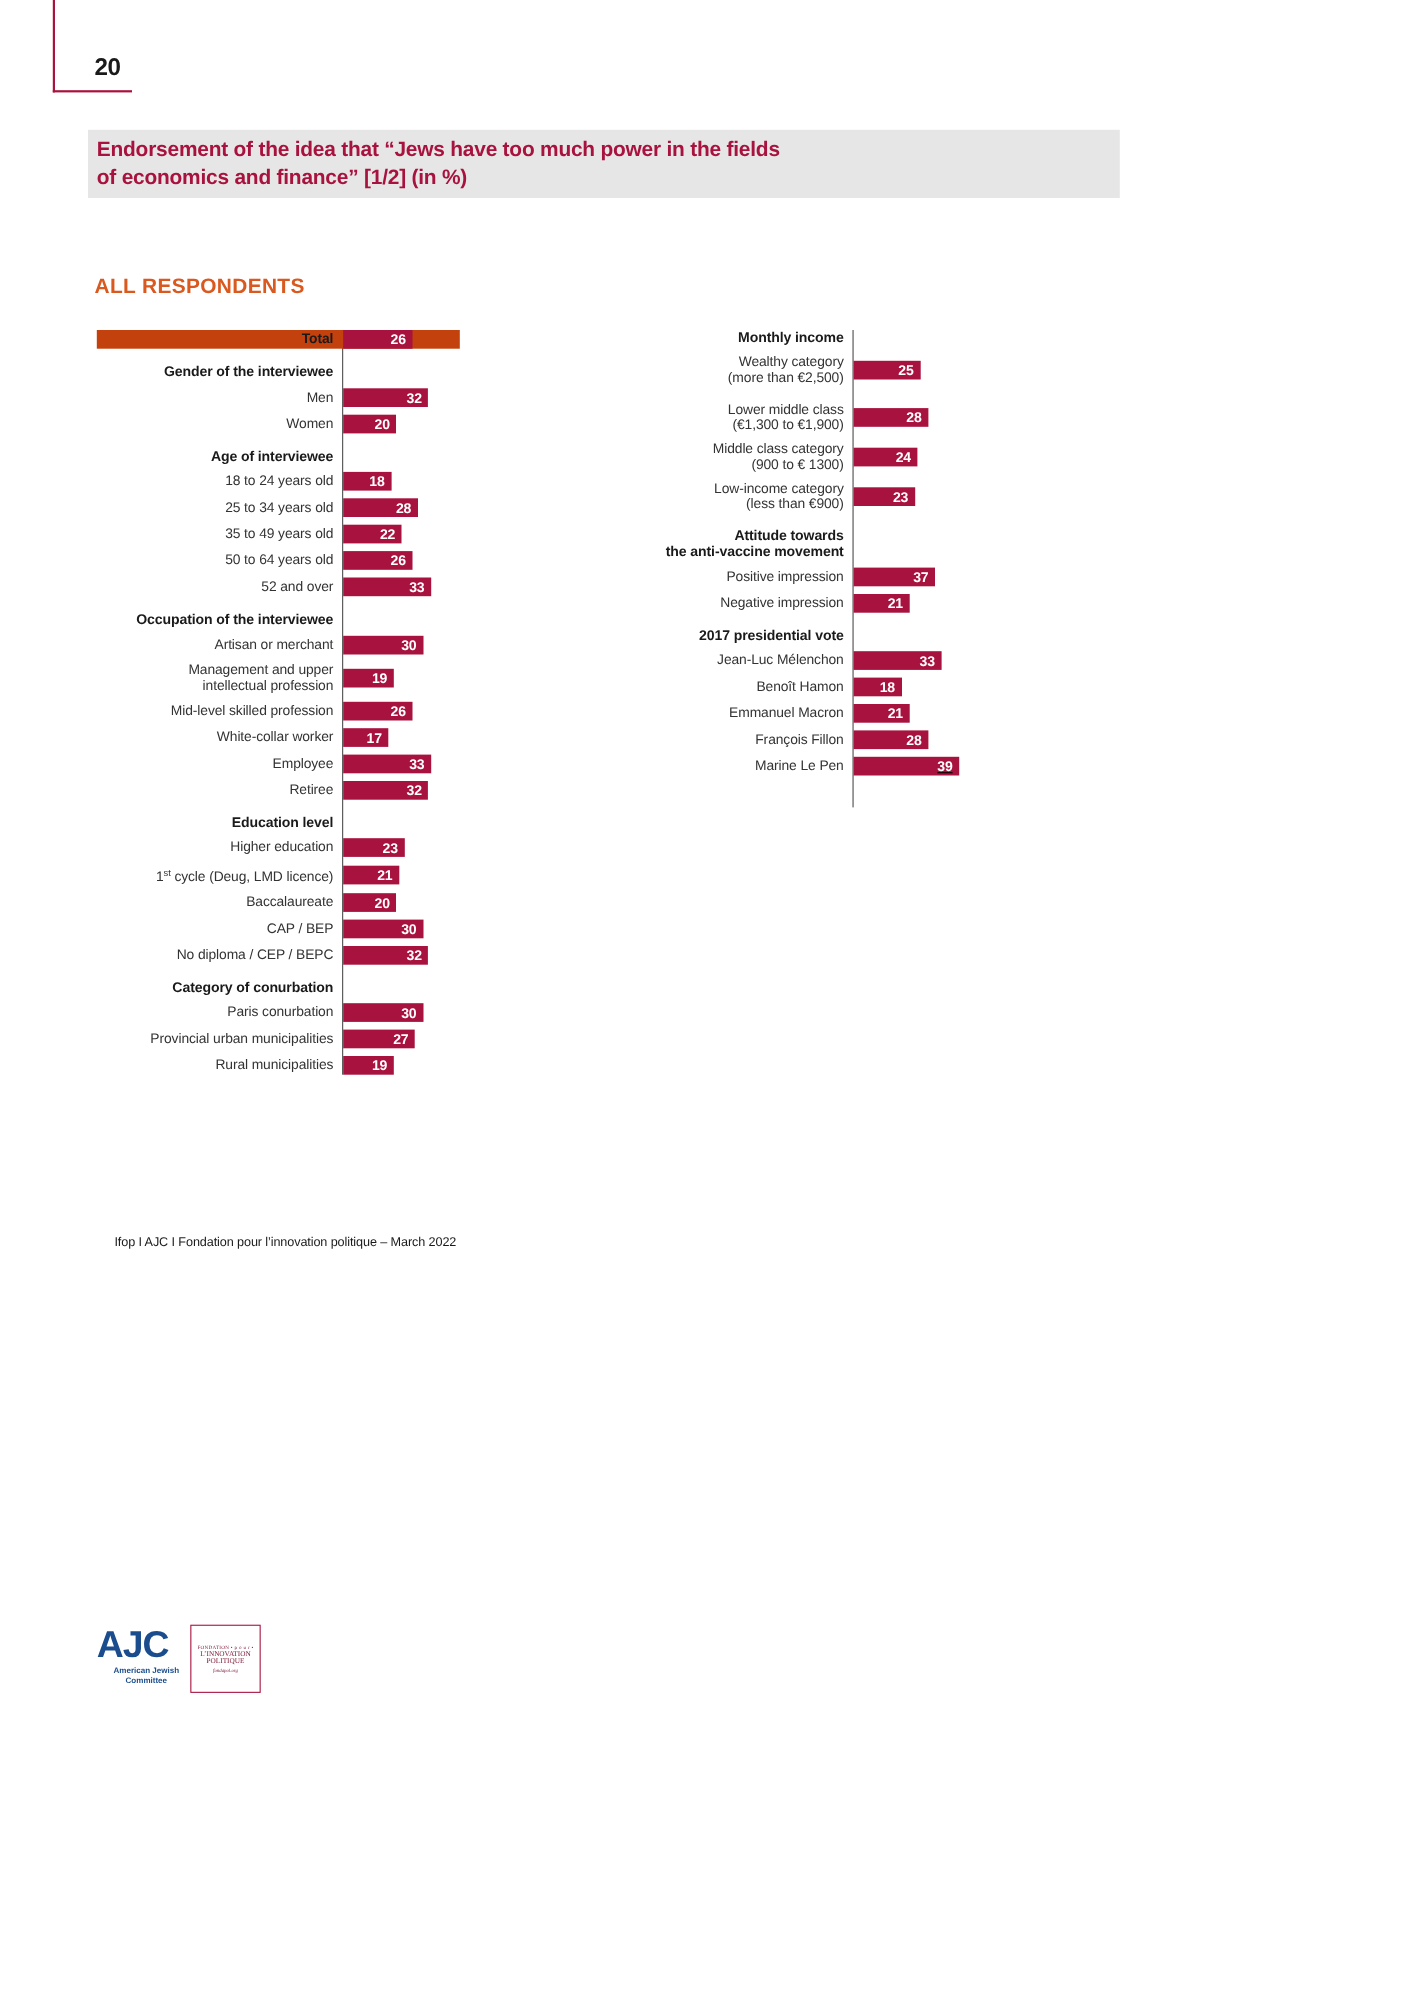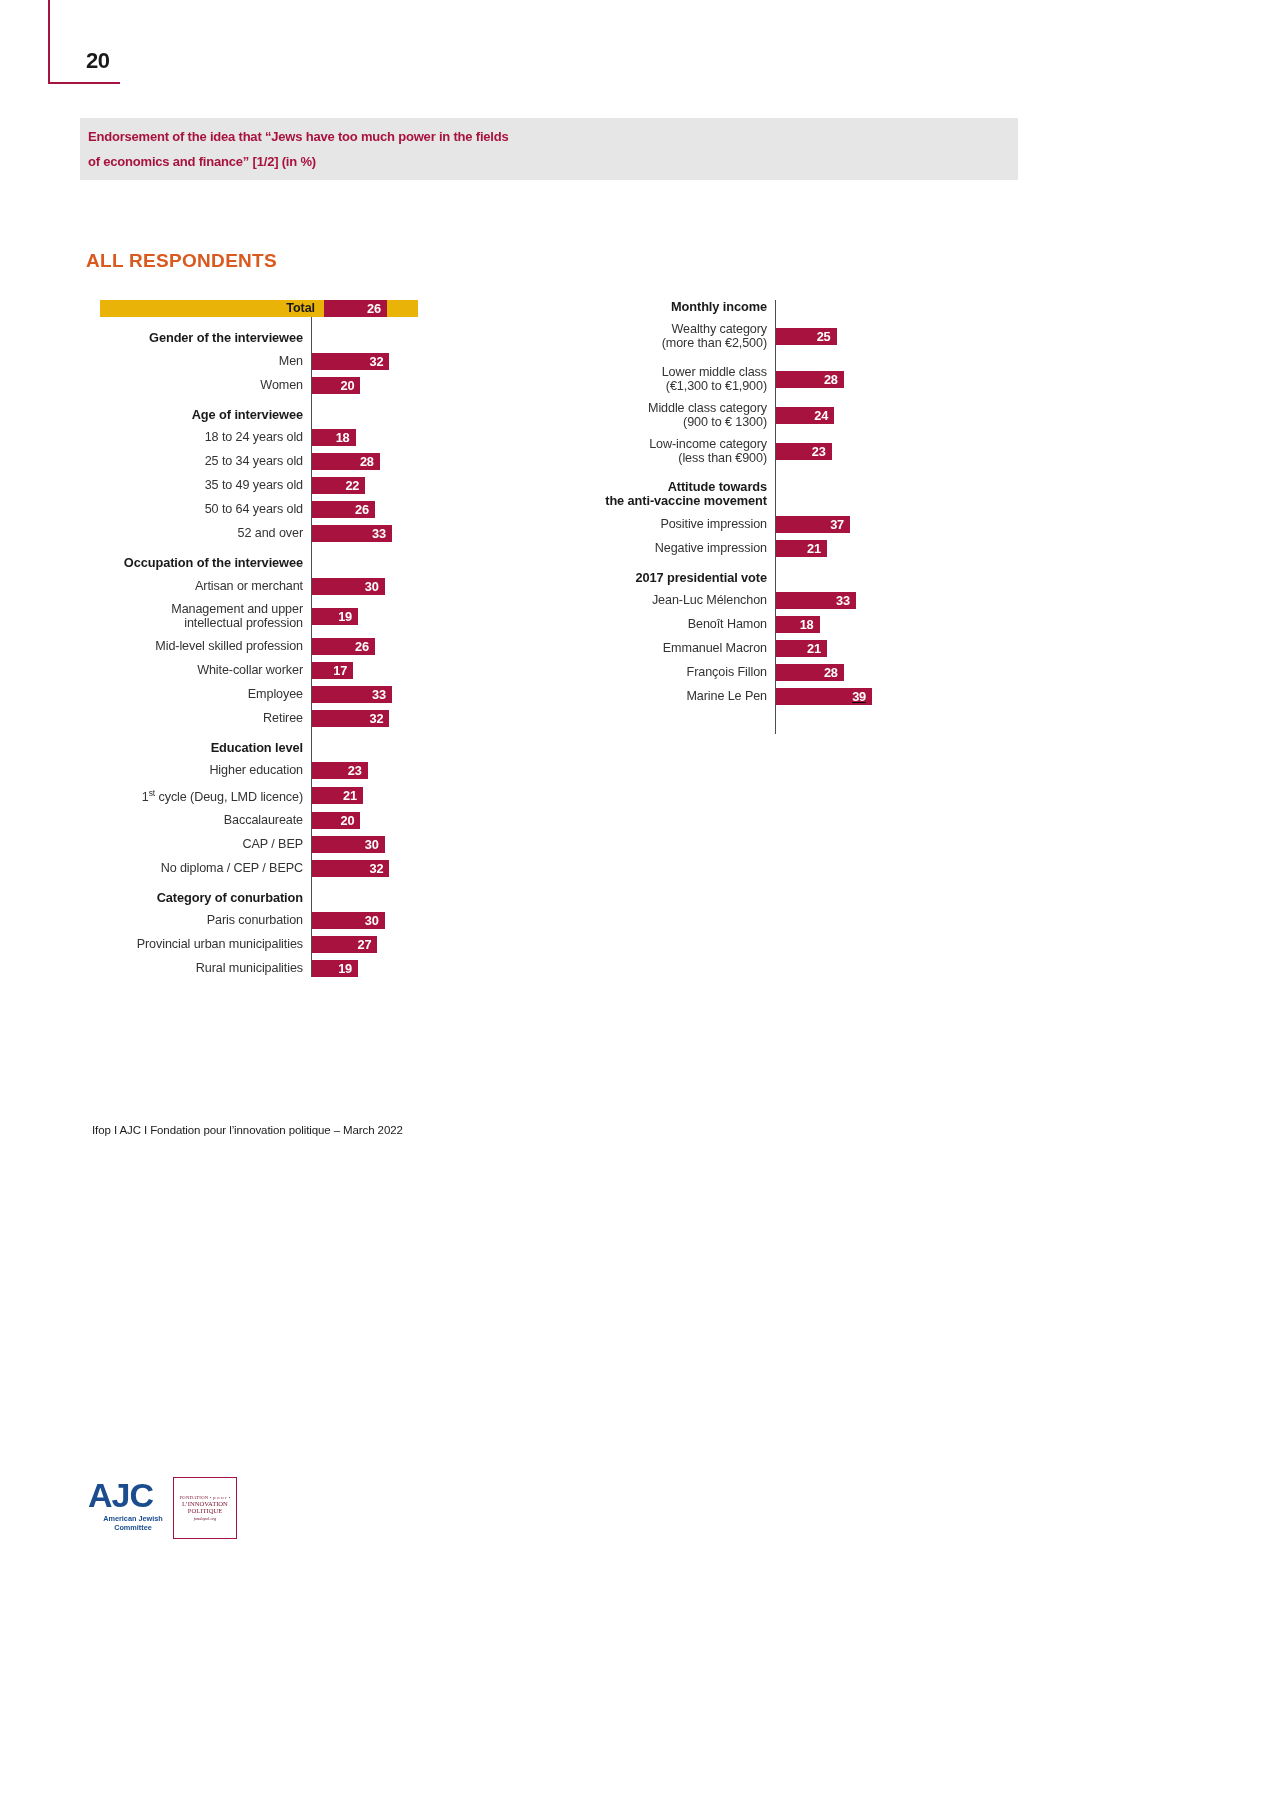--- a/index.html
+++ b/index.html
@@ -21,21 +21,21 @@
     font-size:22px;font-weight:bold;color:#1a1a1a;letter-spacing:-0.5px;
   }
 
   
   .title-band{
     position:absolute;left:80px;top:118px;width:938px;height:62px;
     background:#E6E6E6;
   }
   .title-text{
     position:absolute;left:88px;top:124px;width:930px;
-    color:#A8123E;font-size:13px;font-weight:bold;line-height:25px;
+    color:#A8123E;font-size:19px;font-weight:bold;line-height:25px;
     letter-spacing:-0.2px;
   }
   .question{
     position:absolute;left:86px;top:190px;width:900px;
     color:#1a1a1a;font-size:16.5px;font-weight:bold;letter-spacing:-0.2px;
   }
   .respondents{
     position:absolute;left:86px;top:250px;
     color:#D9591F;font-size:19px;font-weight:bold;letter-spacing:0.3px;
   }
@@ -55,40 +55,40 @@
   .row{position:relative;display:flex;align-items:center;}
   .row .label{
     box-sizing:border-box;text-align:right;
     font-size:12.6px;color:#333333;line-height:14.5px;
     padding-right:8px;letter-spacing:-0.1px;
   }
   .chart-left .label{width:223px;}
   .chart-right .label{width:195px;}
 
   .row.header .label{font-weight:bold;color:#1a1a1a;font-size:12.8px;}
-  .row.total{background:#eab308;margin-left:12px;}
+  .row.total{background:#c2410c;}
   .row.total .label{font-weight:bold;color:#1a1a1a;}
 
   .bar{
     height:17px;background:#A8123E;position:relative;
     display:flex;align-items:center;justify-content:flex-end;
     margin-left:1px;
   }
   .bar .val{
     color:#ffffff;font-size:12.8px;font-weight:bold;
     padding-right:6px;letter-spacing:-0.2px;
   }
   .spacer{height:14px;}
   .rowgap{height:7px;}
 
   sup{font-size:8.5px;vertical-align:super;}
 
   
   .source{
-    position:absolute;left:92px;top:1124px;
+    position:absolute;left:104px;top:1124px;
     font-size:11.5px;color:#1a1a1a;letter-spacing:-0.1px;
   }
 
   
   .logo-ajc{position:absolute;left:88px;top:1478px;width:90px;}
   .ajc-word{
     font-family:"Liberation Sans",sans-serif;
     font-size:34px;font-weight:bold;color:#1B4D8E;letter-spacing:-1px;
     line-height:34px;
   }

